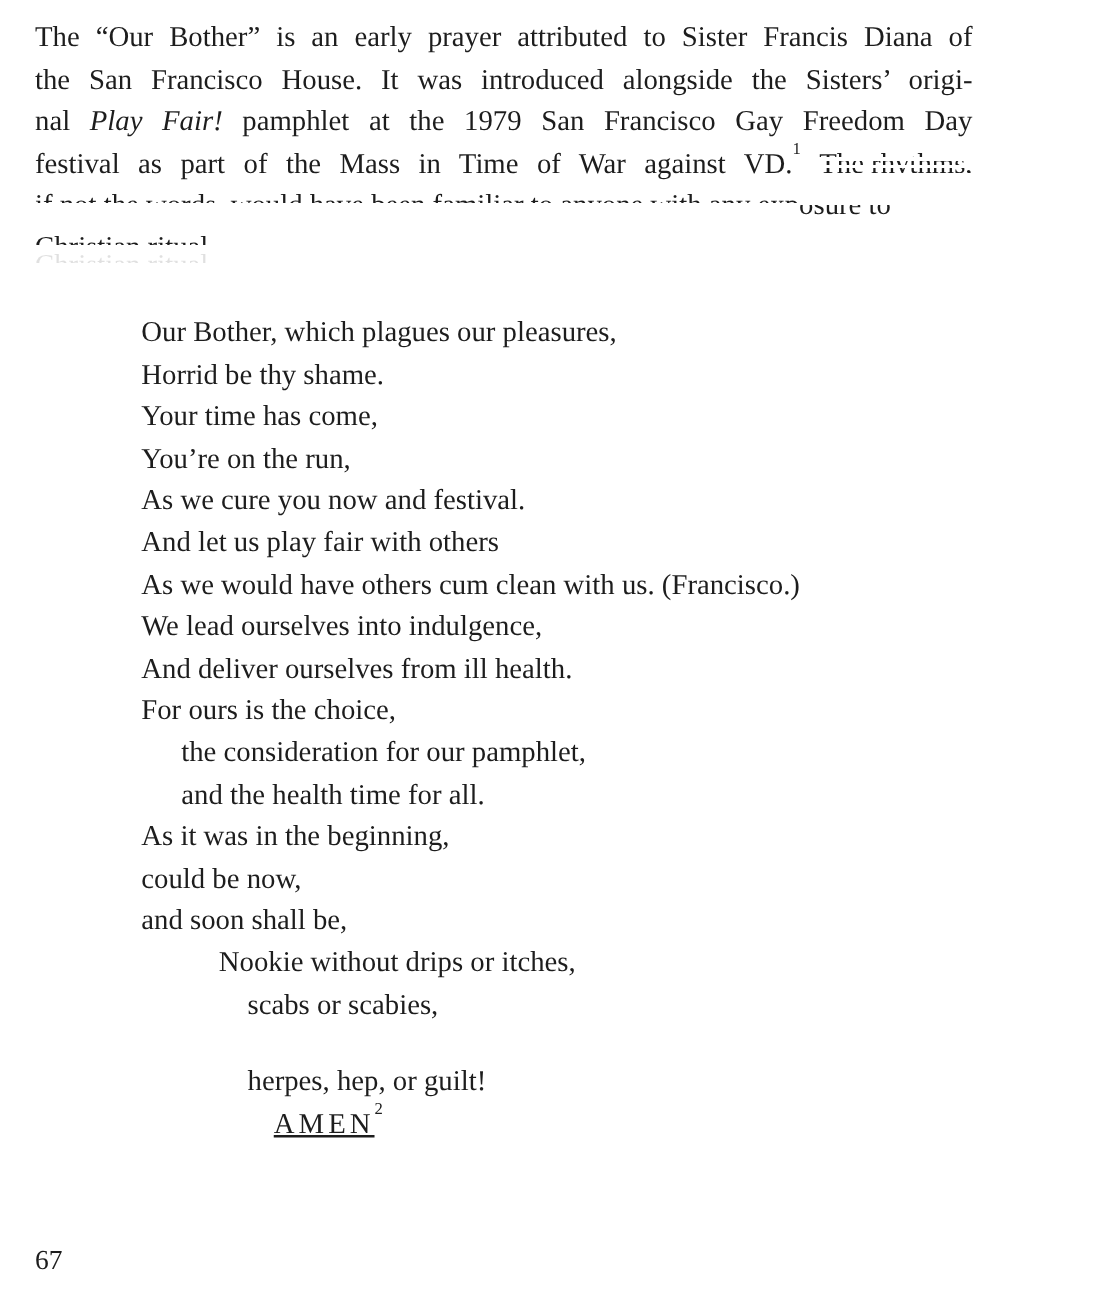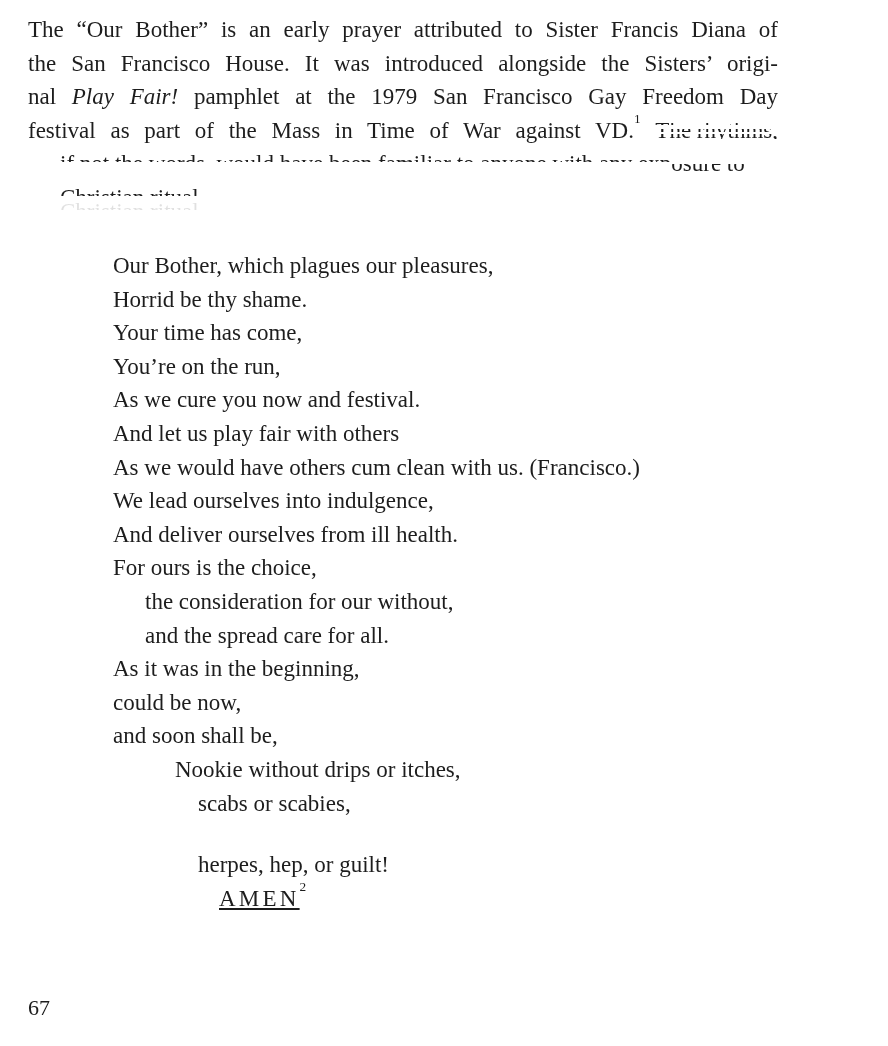--- a/index.html
+++ b/index.html
@@ -43,21 +43,20 @@
   }
 
   
   .frag-top, .frag-bottom, .frag-bands {
     display: inline-block;
     vertical-align: top;
   }
   .frag-top {
     -webkit-mask-image: linear-gradient(180deg, #000 0 45%, transparent 45% 100%);
             mask-image: linear-gradient(180deg, #000 0 45%, transparent 45% 100%);
-            margin-left: 32px;
   }
   .frag-bottom {
     -webkit-mask-image: linear-gradient(180deg, transparent 0 51%, #000 51% 100%);
             mask-image: linear-gradient(180deg, transparent 0 51%, #000 51% 100%);
   }
   .frag-bands {
     -webkit-mask-image: linear-gradient(180deg, transparent 0 26%, #000 26% 34%, transparent 34% 46%, #000 46% 54%, transparent 54% 62%, #000 62% 75%, transparent 75% 100%);
             mask-image: linear-gradient(180deg, transparent 0 26%, #000 26% 34%, transparent 34% 46%, #000 46% 54%, transparent 54% 62%, #000 62% 75%, transparent 75% 100%);
   }
   .ghost-host { position: relative; }
@@ -108,22 +107,22 @@
       <div class="prayer-line"><span>Our Bother, which plagues our pleasures,</span></div>
       <div class="prayer-line"><span>Horrid be thy shame.</span></div>
       <div class="prayer-line"><span>Your time has come,</span></div>
       <div class="prayer-line"><span>You’re on the run,</span></div>
       <div class="prayer-line"><span>As we cure you now and festival.</span></div>
       <div class="prayer-line"><span>And let us play fair with others</span></div>
       <div class="prayer-line"><span>As we would have others cum clean with us. (Francisco.)</span></div>
       <div class="prayer-line"><span>We lead ourselves into indulgence,</span></div>
       <div class="prayer-line"><span>And deliver ourselves from ill health.</span></div>
       <div class="prayer-line"><span>For ours is the choice,</span></div>
-      <div class="prayer-line" style="padding-left: 32px;"><span>the consideration for our without,</span></div>
-      <div class="prayer-line" style="padding-left: 32px;"><span>and the spread care for all.</span></div>
+      <div class="prayer-line" style="padding-left: 32px;"><span>the consideration for our pamphlet,</span></div>
+      <div class="prayer-line" style="padding-left: 32px;"><span>and the health time for all.</span></div>
       <div class="prayer-line"><span>As it was in the beginning,</span></div>
       <div class="prayer-line"><span>could be now,</span></div>
       <div class="prayer-line"><span>and soon shall be,</span></div>
       <div class="prayer-line" style="padding-left: 62px;"><span>Nookie without drips or itches,</span></div>
       <div class="prayer-line" style="padding-left: 85px;"><span>scabs or scabies,</span></div>
       <div class="prayer-line" style="padding-left: 85px; margin-top: 28px;"><span>herpes, hep, or guilt!</span></div>
       <div class="prayer-line" style="padding-left: 106px;"><span class="amen">AMEN</span><sup class="fnote">2</sup></div>
     </div>
   <div class="page-number">67</div>
 </div>

